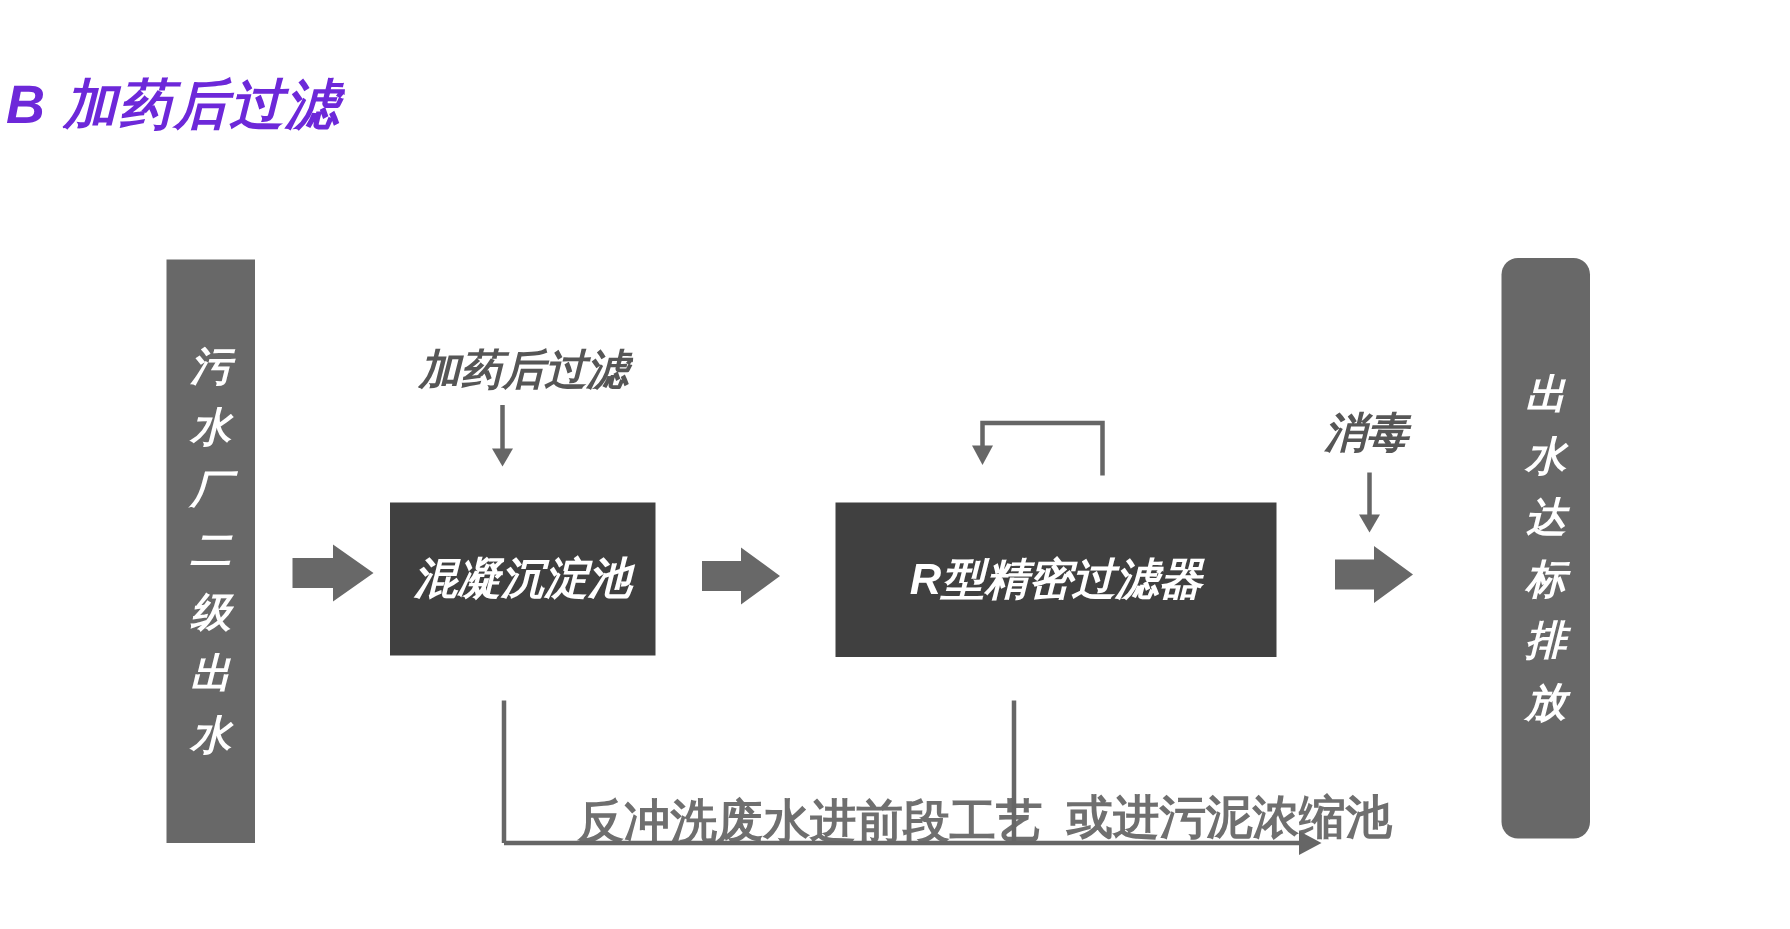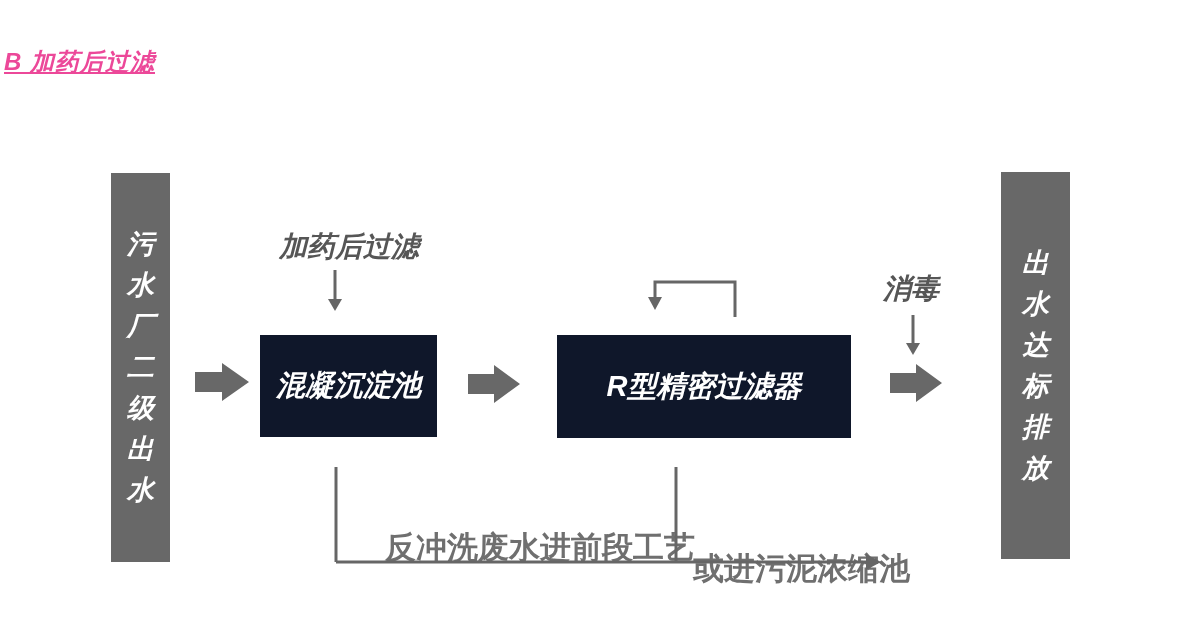--- a/index.html
+++ b/index.html
@@ -8,50 +8,49 @@
     width: 1193px;
     height: 619px;
     overflow: hidden;
     background: #ffffff;
     font-family: "Liberation Sans", sans-serif;
   }
   .abs { position: absolute; }
 
   #title {
     left: 4px; top: 46px;
-    font-size: 24px;
+    font-size: 36px;
     font-weight: bold;
     font-style: italic;
-    color: #ec4899;
+    color: #6d28d9;
     letter-spacing: 1px;
     white-space: nowrap;
-    text-decoration: underline;
   }
 
   .vbar {
     background: #686868;
     display: flex;
     align-items: center;
     justify-content: center;
   }
   .vbar-text {
     width: 34px;
     font-size: 27px;
     line-height: 41px;
     font-weight: bold;
     font-style: italic;
     color: #ffffff;
     text-align: center;
     word-break: break-all;
   }
   #source-bar { left: 111px; top: 173px; width: 59px; height: 389px; justify-content: center; }
-  #output-bar { left: 1001px; top: 172px; width: 69px; height: 387px; }
+  #output-bar { left: 1001px; top: 172px; width: 59px; height: 387px; border-radius: 11px; }
 
   .pbox {
-    background: #0f172a;
+    background: #404040;
     display: flex;
     align-items: center;
     justify-content: center;
   }
   .pbox-text {
     font-size: 29px;
     font-weight: bold;
     font-style: italic;
     color: #ffffff;
     white-space: nowrap;
@@ -70,21 +69,21 @@
   #annot-backwash    { left: 632px; top: 227px; }
   #annot-disinfect   { left: 883px; top: 270px; font-style: italic; }
 
   .flow-label {
     font-size: 31px;
     font-weight: bold;
     color: #6f6f6f;
     white-space: nowrap;
   }
   #flow-label-front  { left: 385px; top: 527px; }
-  #flow-label-sludge { left: 693px; top: 524px; margin-top: 24px; }
+  #flow-label-sludge { left: 711px; top: 524px; }
 
   #diagram-lines { left: 0; top: 0; width: 1193px; height: 619px; pointer-events: none; }
 </style>
 </head>
 <body>
 
 <div id="canvas">
 
   <div id="title" class="abs">B 加药后过滤</div>
 

